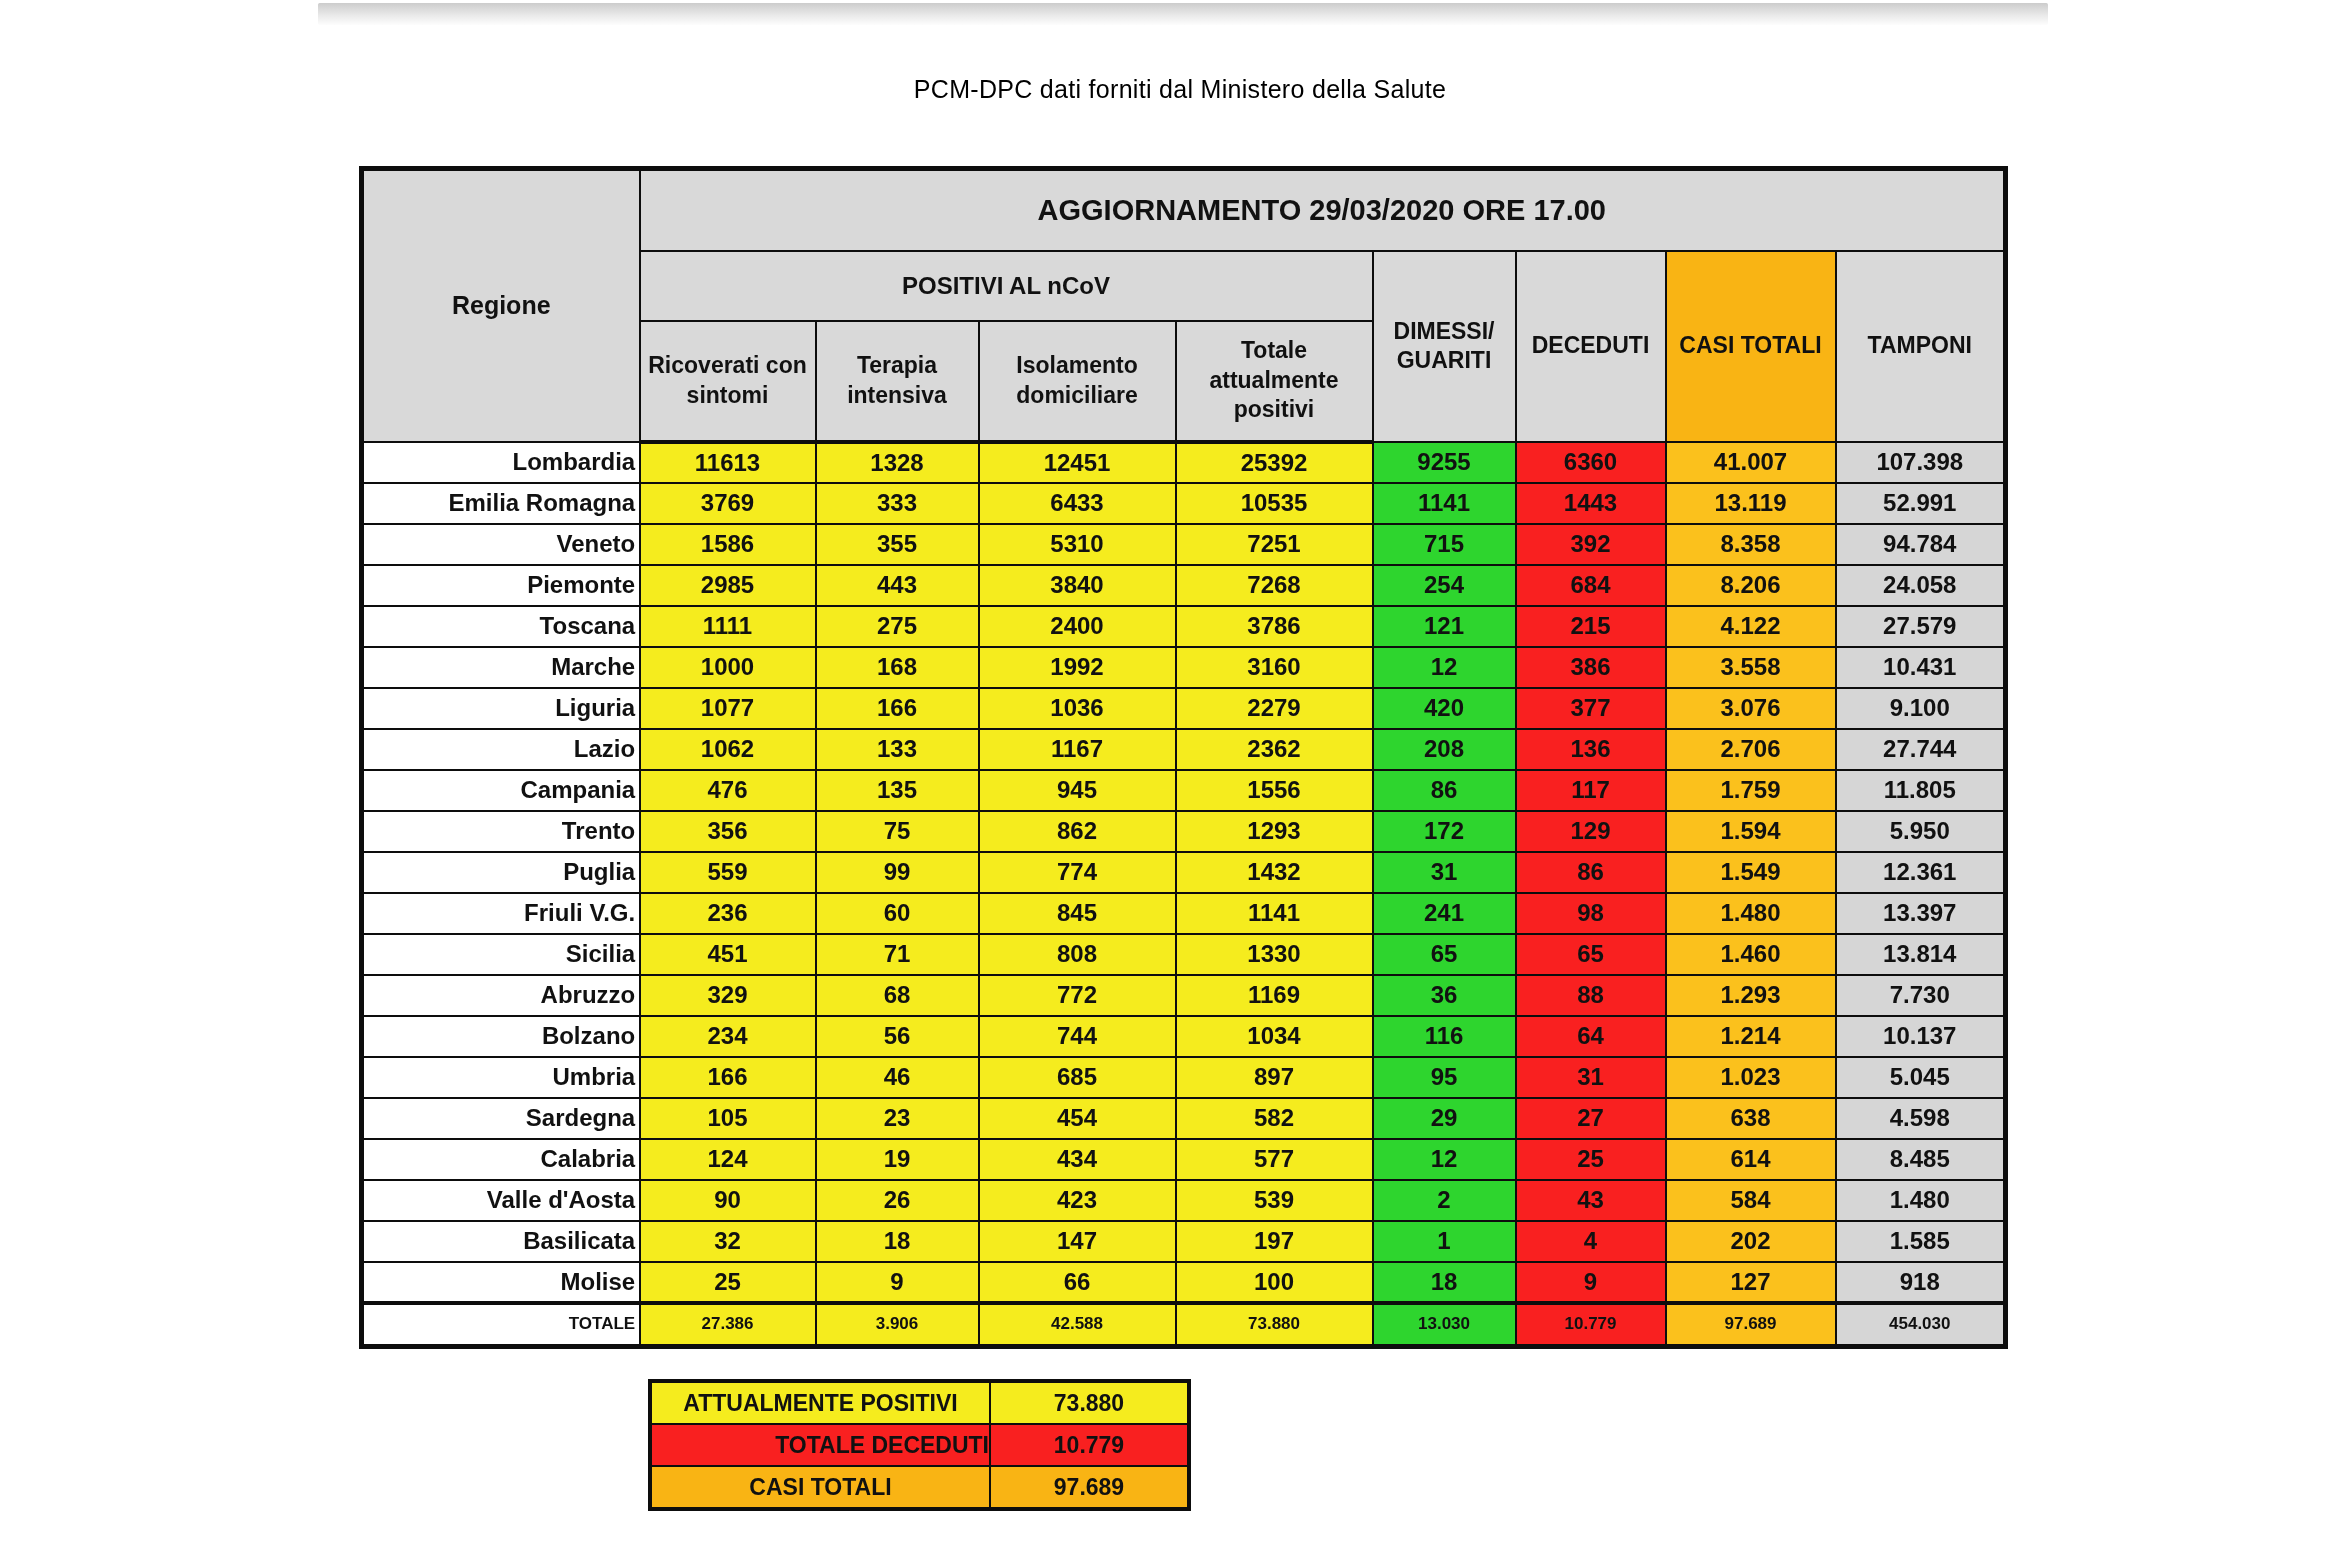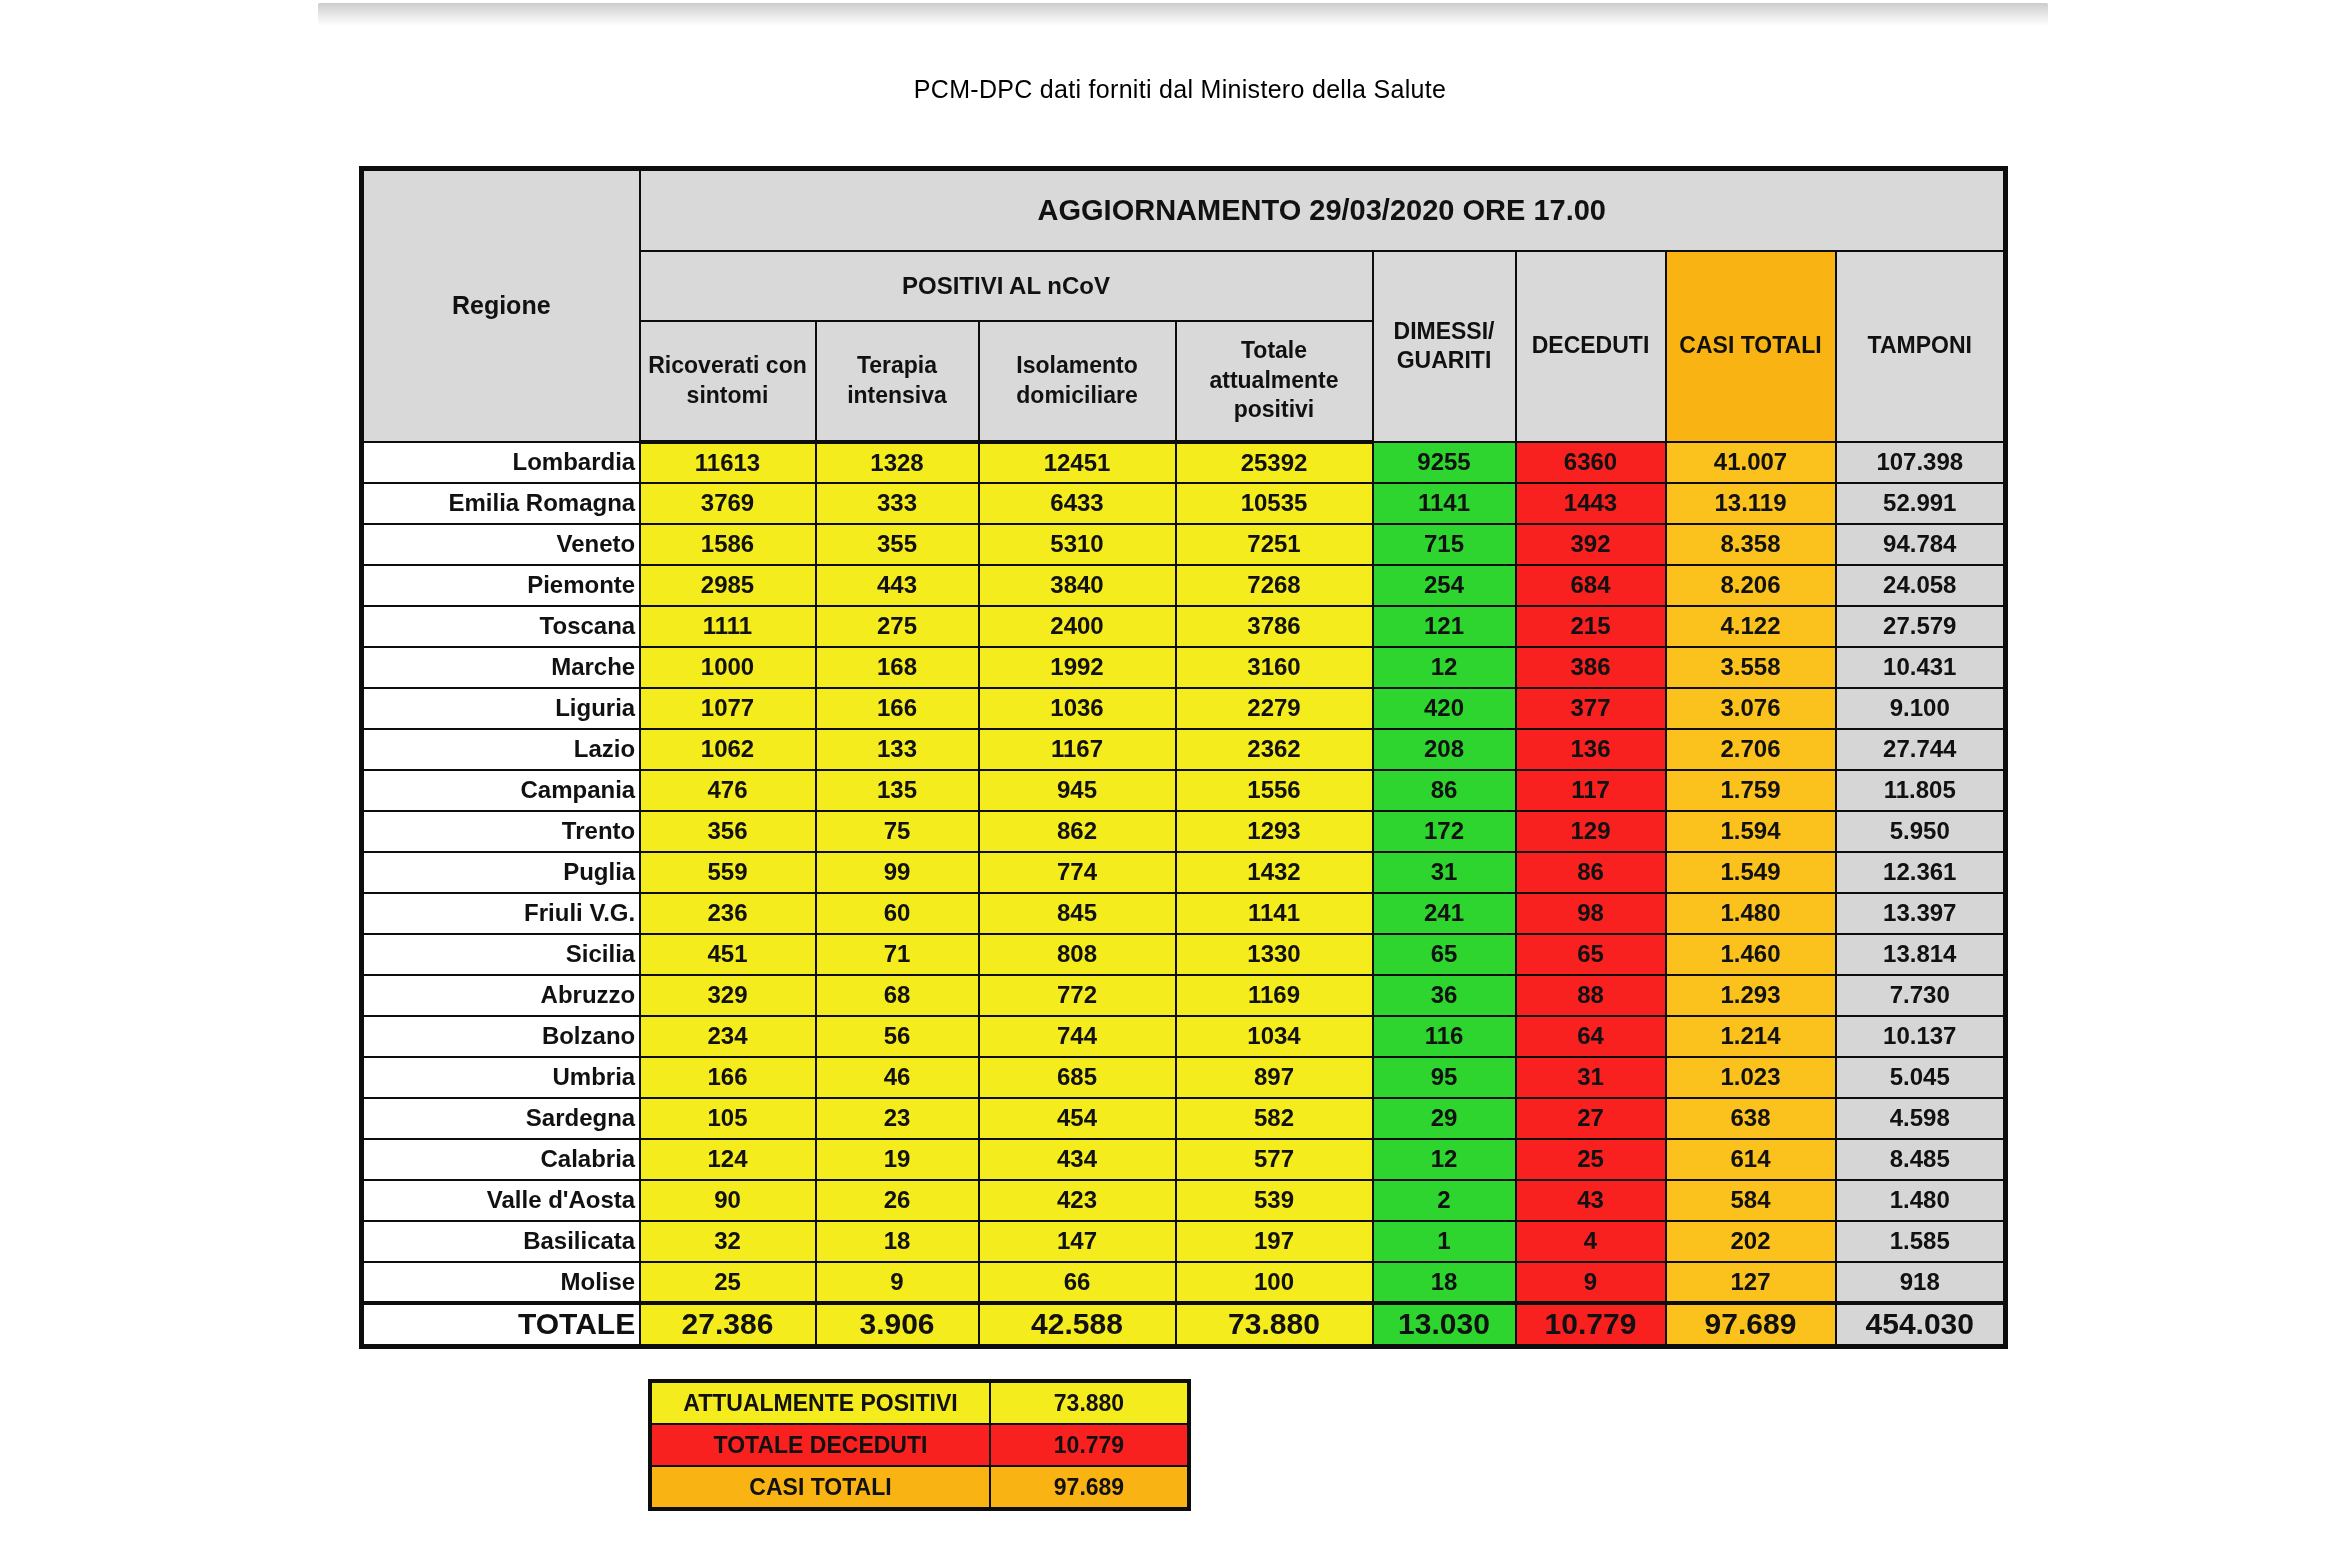--- a/index.html
+++ b/index.html
@@ -36,21 +36,21 @@
   .agg-h{font-size:29px;border-bottom:3.9px solid #0d0d0d;}
   .pos-h{font-size:24px;}
   .regione-h{font-size:25px;}
   .sub-h{font-size:23px;line-height:1.28;}
   .top-h{font-size:23px;line-height:1.28;}
   tr.r-cols th{border-bottom:4.4px solid #0d0d0d;}
   tr.data-row{height:41px;}
   tr.data-row th.region{background:#ffffff;font-size:24px;border-left:5px solid #0d0d0d;text-align:right;}
   tr.data-row td{font-size:24px;}
   tr.total-row{height:44px;}
-  tr.total-row th.region, tr.total-row td{border-top:4.4px solid #0d0d0d;font-size:30px;}
+  tr.total-row th.region, tr.total-row td{border-top:4.4px solid #0d0d0d;font-size:17px;}
   .c-y{background:var(--c-yellow);}
   .c-g{background:var(--c-green);}
   .c-r{background:var(--c-red);}
   .c-o{background:var(--c-orange);}
   .c-gr{background:var(--c-gray);}
   table.legend{
     position:absolute;left:648px;top:1379px;width:540px;
     border-collapse:collapse;table-layout:fixed;
     border:4.4px solid #0d0d0d;
   }
@@ -348,21 +348,21 @@
   <colgroup>
       <col style="width:340px">
       <col style="width:199px">
     </colgroup>
   <tbody id="legend-rows">
       <tr>
         <td style="background: rgb(245, 236, 30);">ATTUALMENTE POSITIVI</td>
         <td style="background: rgb(245, 236, 30);">73.880</td>
       </tr>
       <tr>
-        <td style="background: rgb(249, 32, 32);">TOTALE DECEDUTI</td>
+        <td style="background: rgb(249, 32, 32); text-align: right;">TOTALE DECEDUTI</td>
         <td style="background: rgb(249, 32, 32);">10.779</td>
       </tr>
       <tr>
         <td style="background: rgb(249, 180, 20);">CASI TOTALI</td>
         <td style="background: rgb(249, 180, 20);">97.689</td>
       </tr>
     </tbody>
 </table>
 
 

